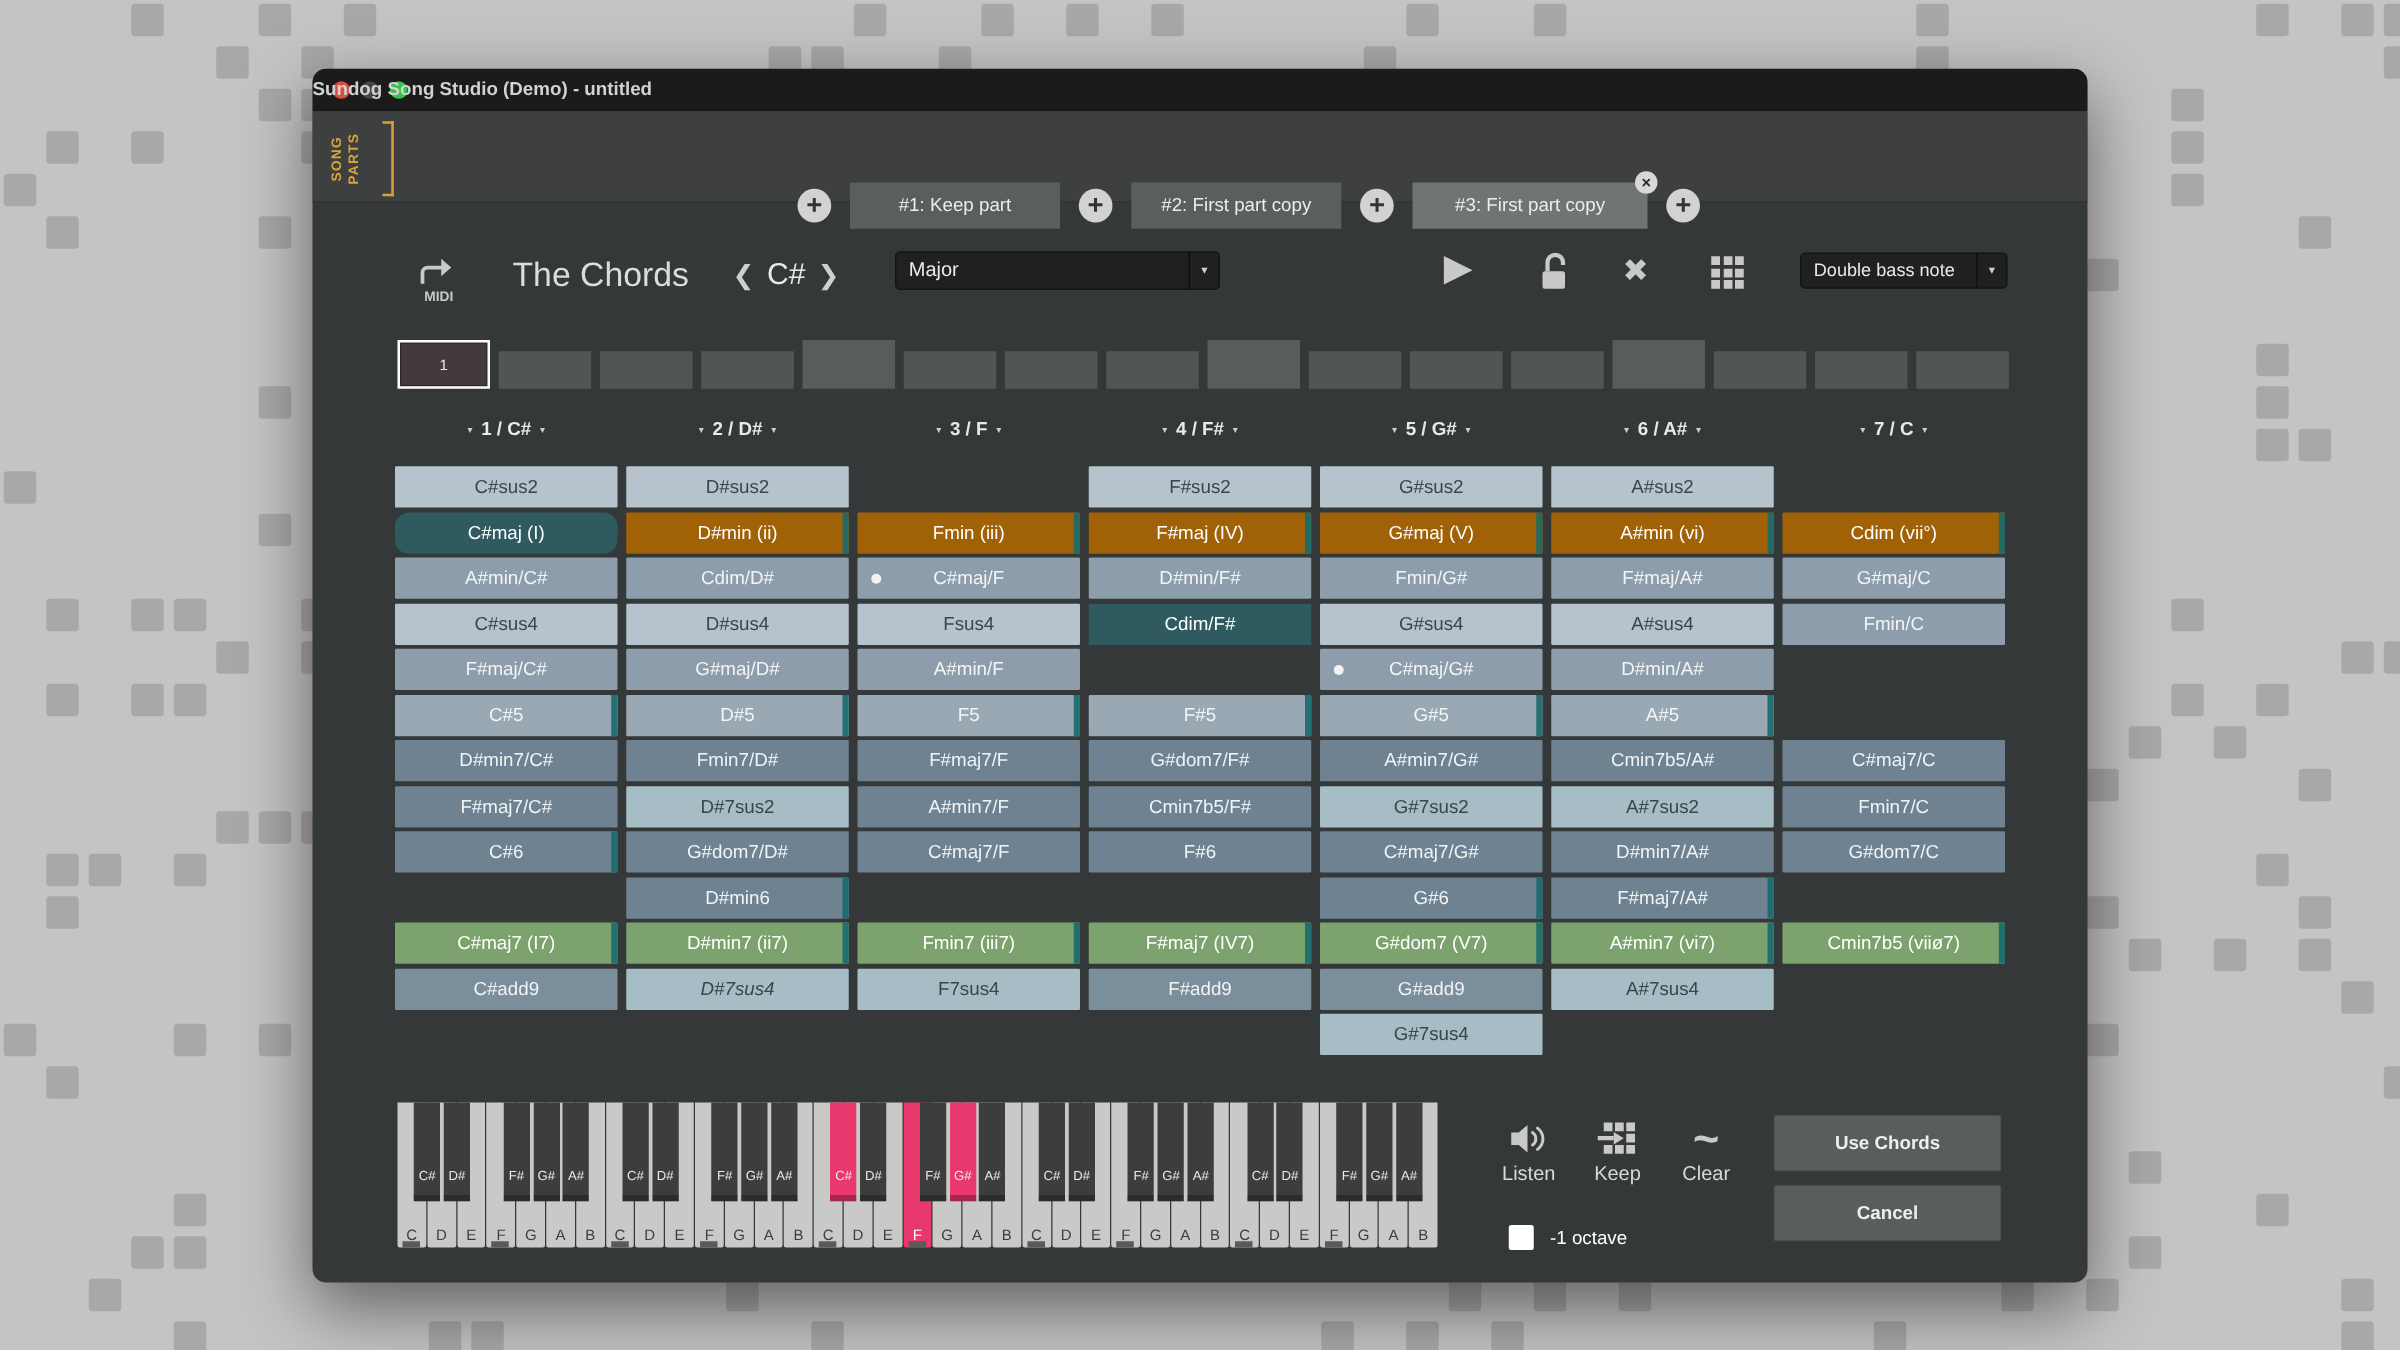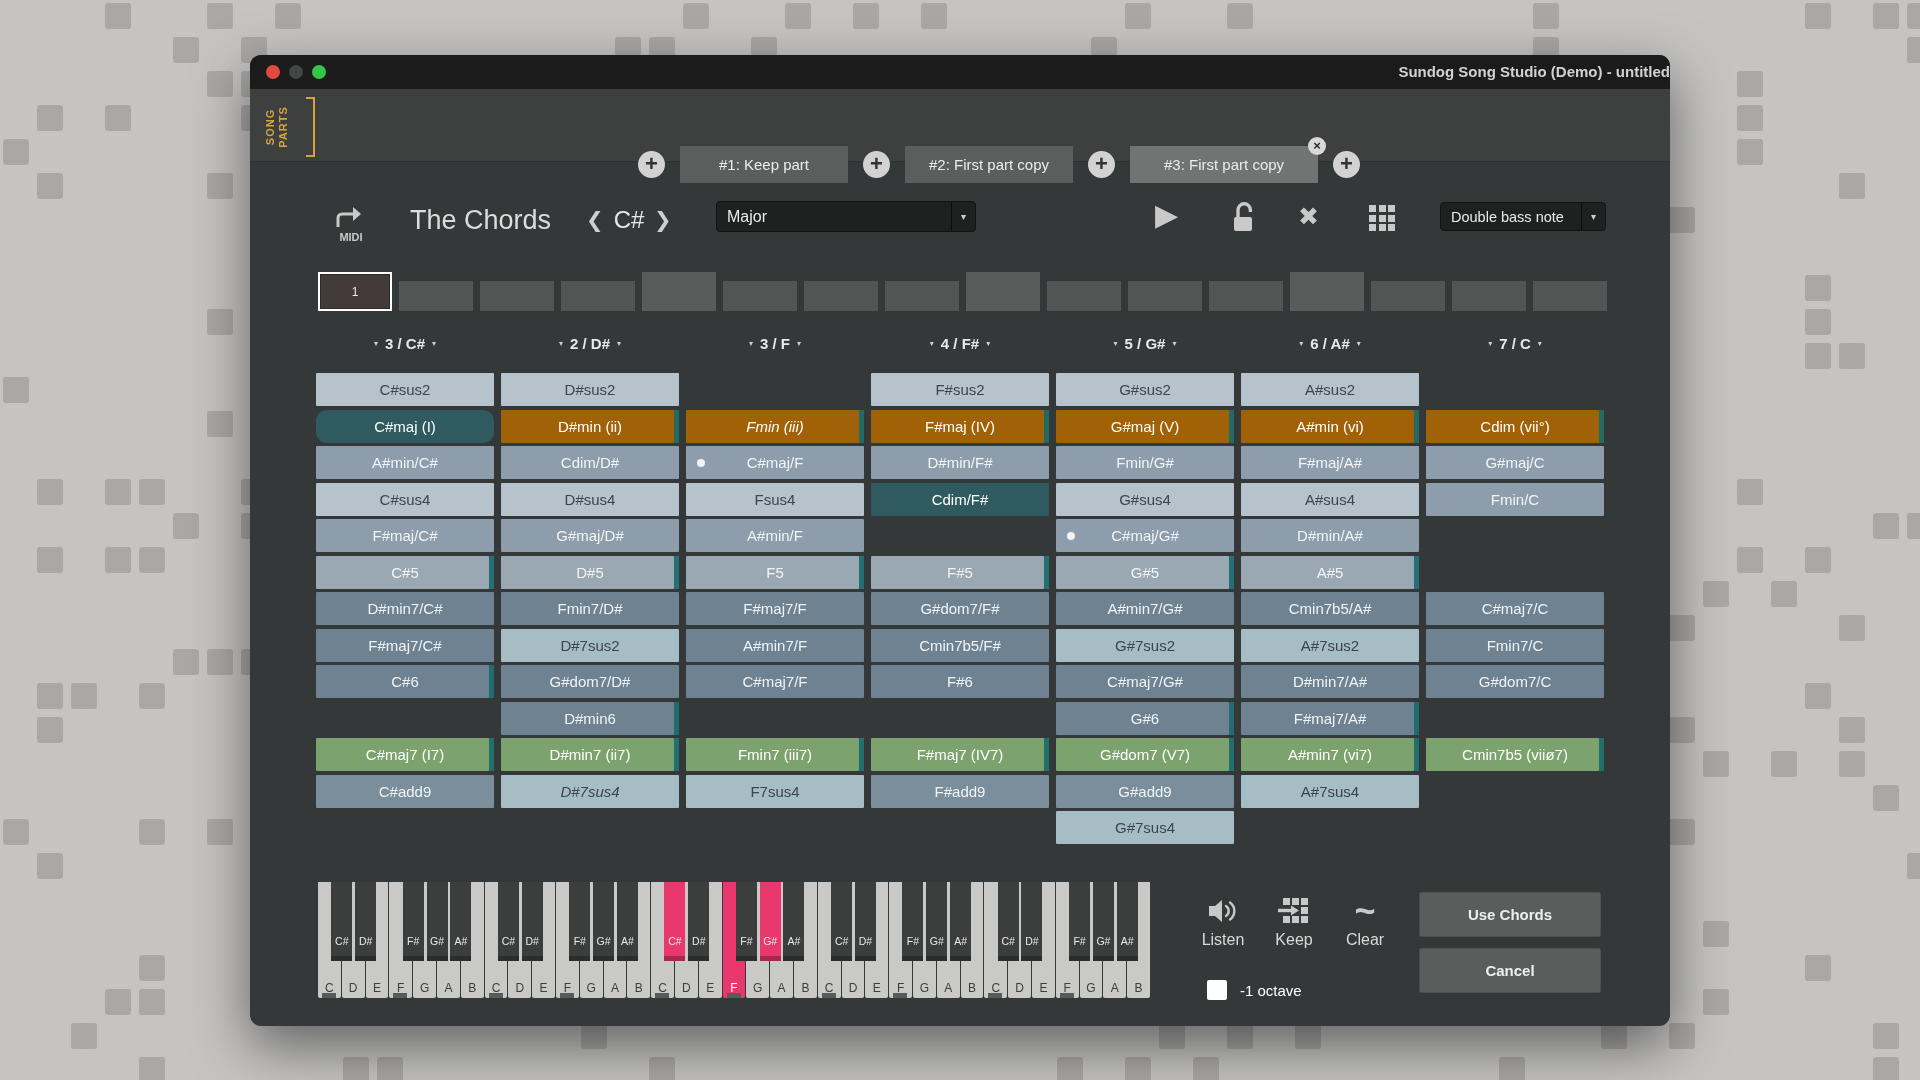--- a/index.html
+++ b/index.html
@@ -15,21 +15,21 @@
   #window { position:absolute; left:250px; top:55px; width:1420px; height:971px;
     background:#353838; border-radius:11px; overflow:hidden; z-index:2;
     box-shadow:0 20px 55px rgba(0,0,0,.5); }
 
   #titlebar { position:absolute; left:0; top:0; right:0; height:34px; background:#1b1b1b; }
   .tl { position:absolute; top:10px; width:14px; height:14px; border-radius:50%; }
   .tl.red{ left:16px; background:#e04a41; }
   .tl.gray{ left:39px; background:#454746; }
   .tl.green{ left:62px; background:#35c648; }
   #win-title { position:absolute; left:0; right:0; top:0; height:49px; line-height:34px;
-    text-align:right; color:#d2d2d2; font-size:15px; font-weight:bold; }
+    text-align:left; color:#d2d2d2; font-size:15px; font-weight:bold; }
 
   
   #strip { position:absolute; left:0; top:34px; right:0; height:73px; background:#3d403f;
     border-bottom:1px solid #2d302f; }
   #songparts-label { position:absolute; left:14px; top:12px; width:52px; height:52px;
     color:#d9a33c; font-size:11px; font-weight:bold; letter-spacing:1px; line-height:13px;
     transform:rotate(-90deg); transform-origin:center center; text-align:center; }
   #songparts-bracket { position:absolute; left:56px; top:8px; width:9px; height:60px;
     border-right:2px solid #d9a33c; border-top:2px solid #d9a33c; border-bottom:2px solid #d9a33c; }
   #tabs { position:absolute; left:388px; top:57px; height:37px; display:flex; align-items:center; gap:15px; }
@@ -491,21 +491,21 @@
       <div class="step"></div>
       <div class="step"></div>
       <div class="step tall"></div>
       <div class="step"></div>
       <div class="step"></div>
       <div class="step"></div>
     </div>
   <div id="colheads">
       <div class="colhead">
         <span class="tri">▾</span>
-        <span>3 / C#</span>
+        <span>1 / C#</span>
         <span class="tri">▾</span>
       </div>
       <div class="colhead">
         <span class="tri">▾</span>
         <span>2 / D#</span>
         <span class="tri">▾</span>
       </div>
       <div class="colhead">
         <span class="tri">▾</span>
         <span>3 / F</span>
@@ -549,21 +549,21 @@
       <div class="cell c-slash" style="grid-area: 3 / 2;">Cdim/D#</div>
       <div class="cell c-light" style="grid-area: 4 / 2;">D#sus4</div>
       <div class="cell c-slash" style="grid-area: 5 / 2;">G#maj/D#</div>
       <div class="cell c-five stripe" style="grid-area: 6 / 2;">D#5</div>
       <div class="cell c-seven" style="grid-area: 7 / 2;">Fmin7/D#</div>
       <div class="cell c-light7" style="grid-area: 8 / 2;">D#7sus2</div>
       <div class="cell c-seven" style="grid-area: 9 / 2;">G#dom7/D#</div>
       <div class="cell c-seven stripe" style="grid-area: 10 / 2;">D#min6</div>
       <div class="cell c-green stripe" style="grid-area: 11 / 2;">D#min7 (ii7)</div>
       <div class="cell c-light7" style="grid-area: 12 / 2; font-style: italic;">D#7sus4</div>
-      <div class="cell c-dia stripe" style="grid-area: 2 / 3; font-style: italic;">Fmin (iii)</div>
+      <div class="cell c-dia stripe" style="grid-area: 2 / 3;">Fmin (iii)</div>
       <div class="cell c-slash dot" style="grid-area: 3 / 3;">C#maj/F</div>
       <div class="cell c-light" style="grid-area: 4 / 3;">Fsus4</div>
       <div class="cell c-slash" style="grid-area: 5 / 3;">A#min/F</div>
       <div class="cell c-five stripe" style="grid-area: 6 / 3;">F5</div>
       <div class="cell c-seven" style="grid-area: 7 / 3;">F#maj7/F</div>
       <div class="cell c-seven" style="grid-area: 8 / 3;">A#min7/F</div>
       <div class="cell c-seven" style="grid-area: 9 / 3;">C#maj7/F</div>
       <div class="cell c-green stripe" style="grid-area: 11 / 3;">Fmin7 (iii7)</div>
       <div class="cell c-light7" style="grid-area: 12 / 3;">F7sus4</div>
       <div class="cell c-light" style="grid-area: 1 / 4;">F#sus2</div>

